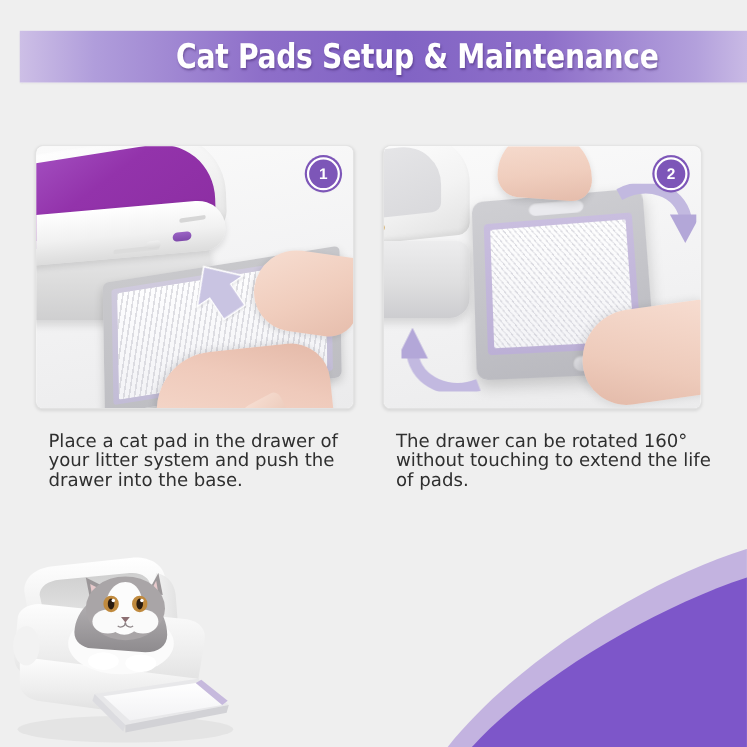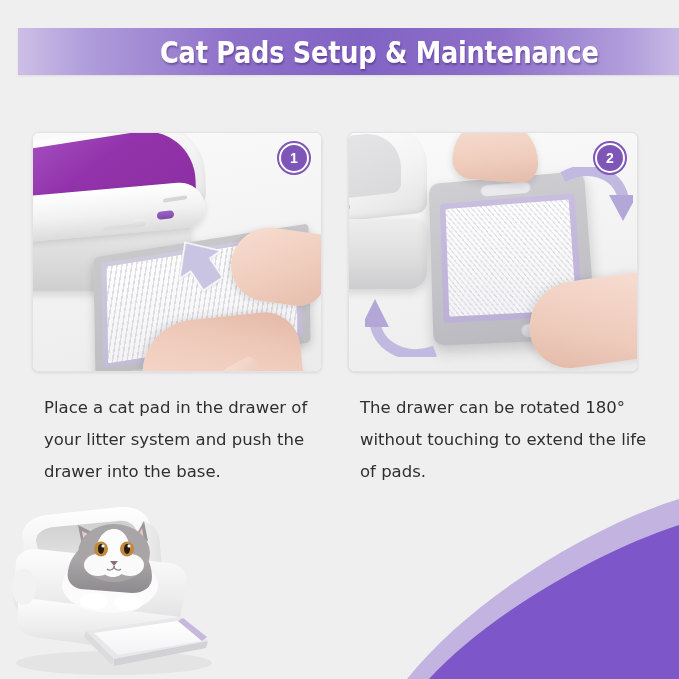--- a/index.html
+++ b/index.html
@@ -222,21 +222,21 @@
     background:linear-gradient(180deg,#d9d9dd,#c6c6cb);
     border-radius:50%;z-index:5;
   }
   .curvearrow{position:absolute;z-index:14;}
   .curvearrow.a1{right:4px;top:34px;}
   .curvearrow.a2{left:16px;bottom:10px;}
 
   
   .caption{
     position:absolute;top:392px;width:292px;
-    font-size:16.5px;line-height:32px;color:#2f2f2f;
+    font-size:16.5px;line-height:18px;color:#2f2f2f;
     font-family:"DejaVu Sans","Liberation Sans",sans-serif;
   }
   .caption.left{left:44px;}
   .caption.right{left:360px;}
 
   
   .swoosh{position:absolute;right:0;bottom:0;width:300px;height:180px;overflow:hidden;}
 
   
   .cat-photo{
@@ -341,21 +341,21 @@
           <path d="M70,60 C44,70 14,58 10,32" fill="none" stroke="#c2b9e0" stroke-width="11" stroke-linecap="butt"></path>
           <polygon points="-4,36 24,36 10,8" fill="#b3a7d8"></polygon>
         </svg>
       </div>
 
       <div class="badge">2</div>
     </div>
   </div>
 
   <div class="caption left">Place a  cat pad in the drawer of your litter system and push the drawer into the base.</div>
-  <div class="caption right">The drawer can be rotated 180° without touching to extend the life of pads.</div>
+  <div class="caption right">The drawer can be rotated 160° without touching to extend the life of pads.</div>
 
   <div class="swoosh">
     <svg width="300" height="180" viewBox="0 0 300 180">
       <path d="M300,0 C210,28 92,100 28,180 L300,180 Z" fill="#c3b3e0"></path>
       <path d="M300,26 C214,54 104,120 50,180 L300,180 Z" fill="#7d56c9"></path>
     </svg>
   </div>
 
   <div class="cat-photo">
     <svg width="222" height="176" viewBox="0 0 222 176">

